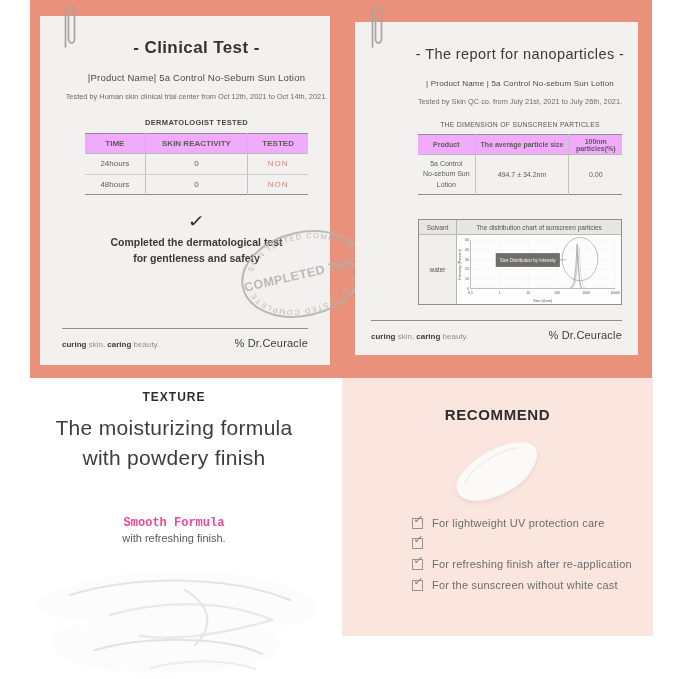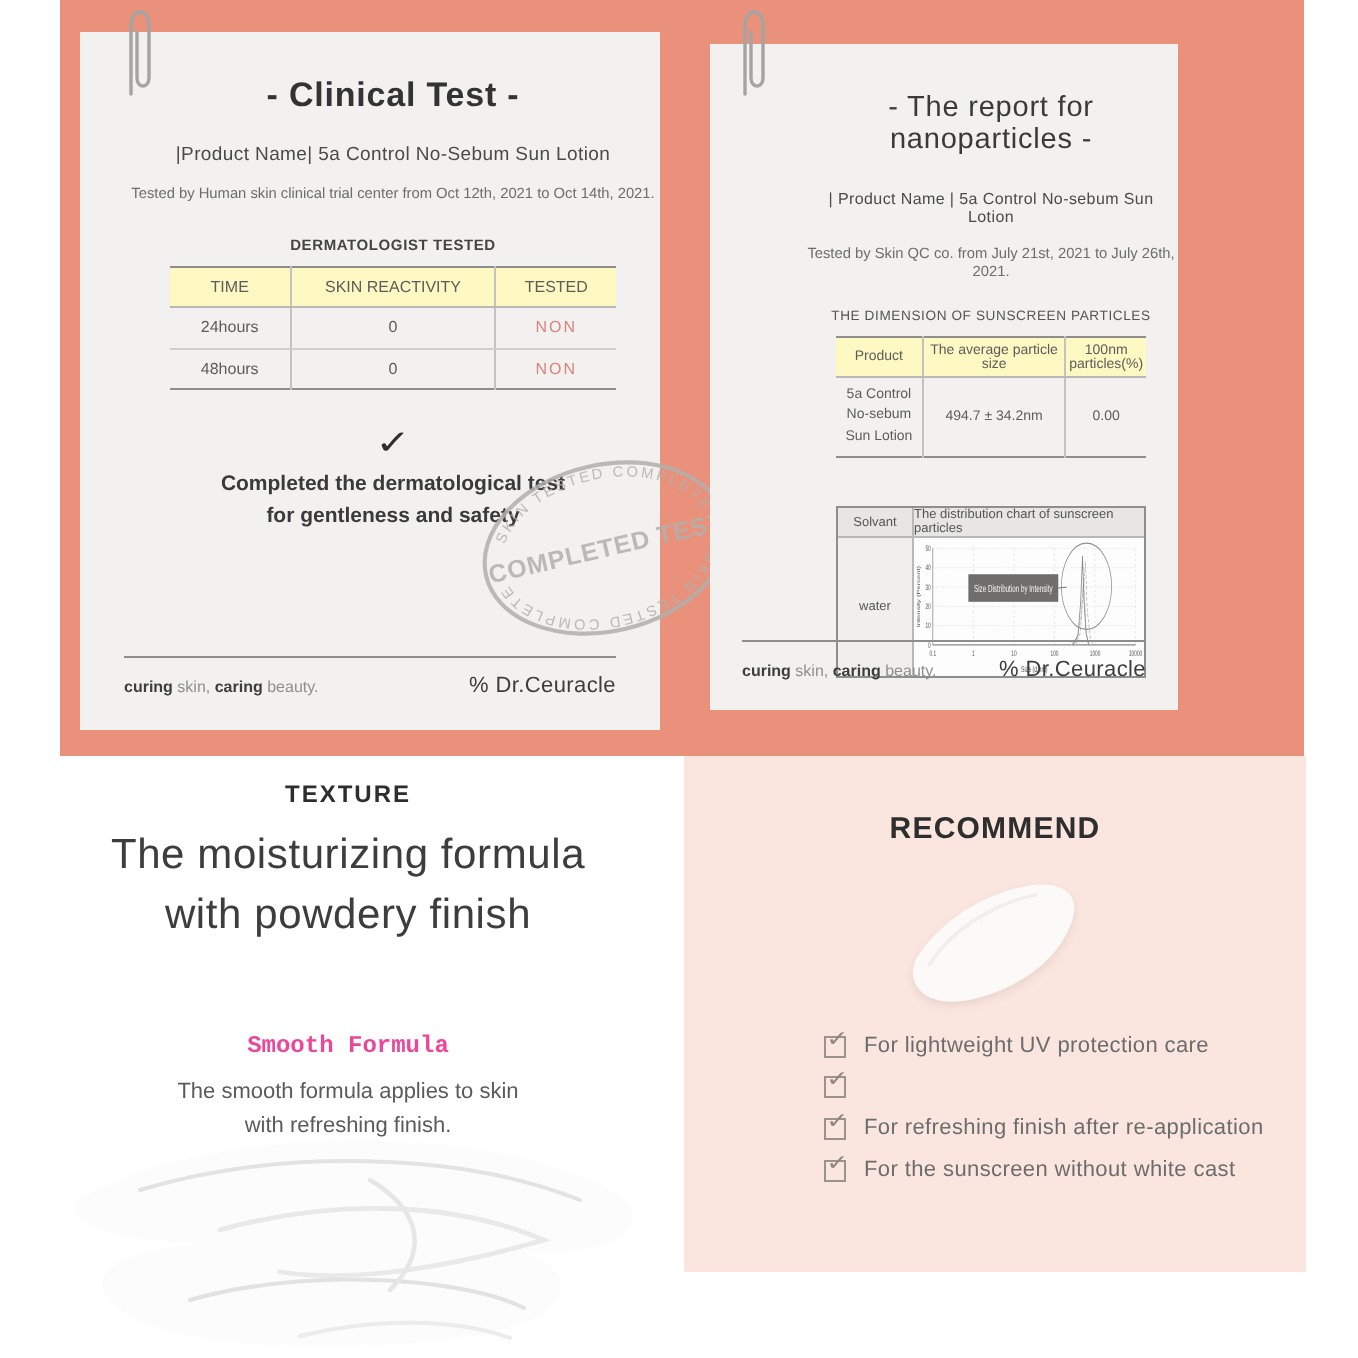--- a/index.html
+++ b/index.html
@@ -4,38 +4,38 @@
 <style>
   * { margin:0; padding:0; box-sizing:border-box; }
   body { background:#fff; font-family:"Liberation Sans", sans-serif; }
   .canvas { position:relative; width:679px; height:679px; background:#ffffff; overflow:hidden; margin:0 auto; }
 
   
   .coral-band { position:absolute; left:30px; top:0; width:622px; height:378px; background:#E9917A; }
 
   .paper { position:absolute; background:#F2F1EF; color:#3e3e3e; }
   .paper-left  { left:40px;  top:16px; width:290px; height:349px;padding-left:23px; }
-  .paper-right { left:355px; top:22px; width:234px; height:333px;padding-left:47px; }
+  .paper-right { left:355px; top:22px; width:283px; height:333px;padding-left:47px; }
 
   .paperclip { position:absolute; width:20px; height:48px; z-index:5; }
   .clip-left  { left:60px;  top:2px; }
   .clip-right { left:367px; top:2px; }
 
   .doc-title { text-align:center; font-weight:bold; font-size:17px; letter-spacing:.4px; color:#333; margin-top:22px; }
   .paper-right .doc-title { font-weight:400; font-size:14.5px; margin-top:24px; color:#3a3a3a; }
   .product-line { text-align:center; font-size:9.5px; margin-top:14px; color:#4a4a4a; letter-spacing:.2px; }
   .paper-right .product-line { font-size:8px; margin-top:17px; }
   .tested-line { text-align:center; font-size:7.4px; margin-top:9px; color:#6d6d6d; }
   .table-title { text-align:center; font-size:7.5px; font-weight:bold; margin-top:17px; color:#444; letter-spacing:.3px; }
   .paper-right .table-title { font-weight:400; font-size:6.8px; color:#555; margin-top:15px; }
 
   table.doc-table { border-collapse:collapse; width:calc(100% - 44px); margin:6px 22px 0;
                     border-top:1px solid #8e8e8c; border-bottom:1px solid #8e8e8c; font-size:8px; color:#5c5c5c; }
   .paper-right table.doc-table { width:calc(100% - 32px); margin:6px 16px 0; font-size:7px; }
-  table.doc-table th { background:#fef9c3; font-weight:400; height:20px; border-bottom:1px solid #b9b8b6; }
+  table.doc-table th { background:#f0abfc; font-weight:700; height:20px; border-bottom:1px solid #b9b8b6; }
   table.doc-table td { text-align:center; height:20.5px; border-bottom:1px solid #cfcecc; }
   table.doc-table tr:last-child td { border-bottom:none; }
   table.doc-table th + th, table.doc-table td + td { border-left:1px solid #c3c2c0; }
   td.non { color:#D8837B; letter-spacing:1px; }
   .paper-right table.doc-table td { height:40px; }
   .cell-2line div { line-height:1.5; }
 
   .completion { text-align:center; margin-top:16px; position:relative; }
   .check-glyph { font-size:17px; color:#2f2f2f; display:block; transform:scaleX(1.25); }
   .completion-text { font-size:10.5px; font-weight:bold; color:#3a3a3a; line-height:1.55; margin-top:2px; }
@@ -238,21 +238,20 @@
   </div>
 
   <div class="texture-block">
     <div class="texture-heading">TEXTURE</div>
     <div class="texture-line first">The moisturizing formula</div>
     <div class="texture-line">with powdery finish</div>
   </div>
 
   <div class="smooth-block">
     <div class="smooth-heading">Smooth Formula</div>
-    <div class="smooth-line first">The smooth formula applies to skin</div>
     <div class="smooth-line">with refreshing finish.</div>
   </div>
 
   <svg class="swirl" viewBox="0 0 345 109">
     <path d="M40,30 C100,-8 250,-10 310,28 C330,45 300,60 260,55 C300,70 280,95 220,100 C140,108 70,100 55,80 C40,62 70,55 100,52 C60,50 28,42 40,30 Z" fill="#fcfcfc"></path>
     <path d="M70,25 C140,4 230,6 290,30" fill="none" stroke="#e3e3e3" stroke-width="2" stroke-linecap="round"></path>
     <path d="M110,45 C170,28 230,32 272,50 C230,62 180,72 140,66" fill="none" stroke="#e9e9e9" stroke-width="2.4" stroke-linecap="round"></path>
     <path d="M95,80 C150,64 230,68 262,84" fill="none" stroke="#e2e2e2" stroke-width="2" stroke-linecap="round"></path>
     <path d="M150,98 C190,88 230,90 255,99" fill="none" stroke="#ececec" stroke-width="2" stroke-linecap="round"></path>
     <path d="M185,20 C210,35 215,55 195,75" fill="none" stroke="#e6e6e6" stroke-width="2.2" stroke-linecap="round"></path>

